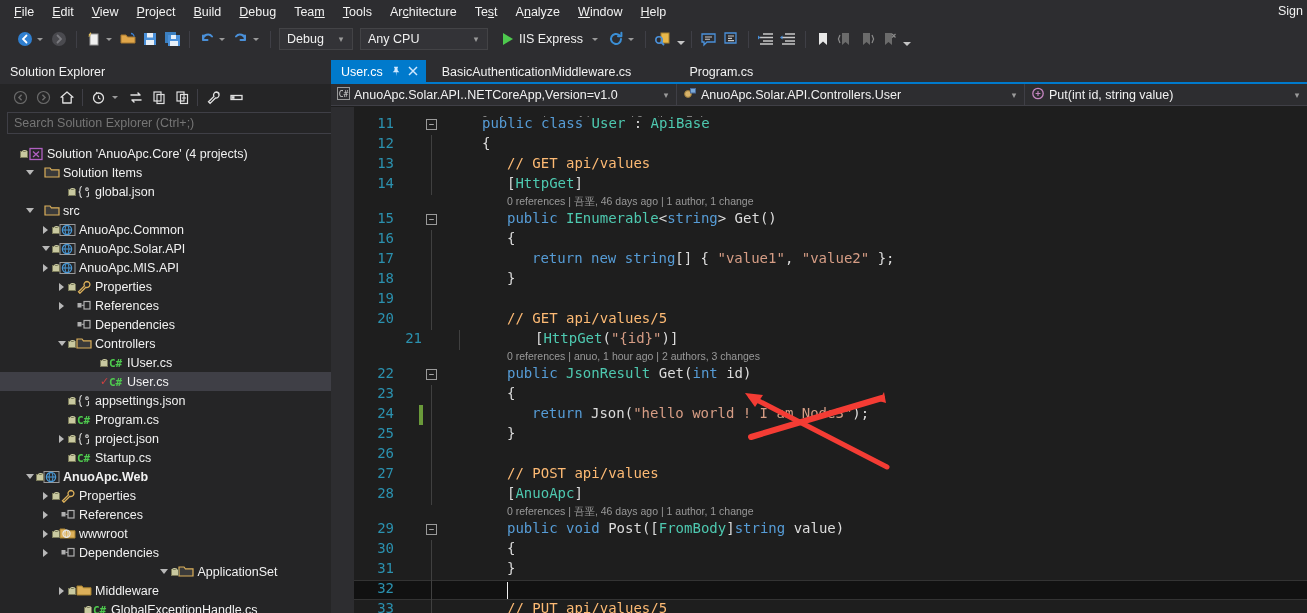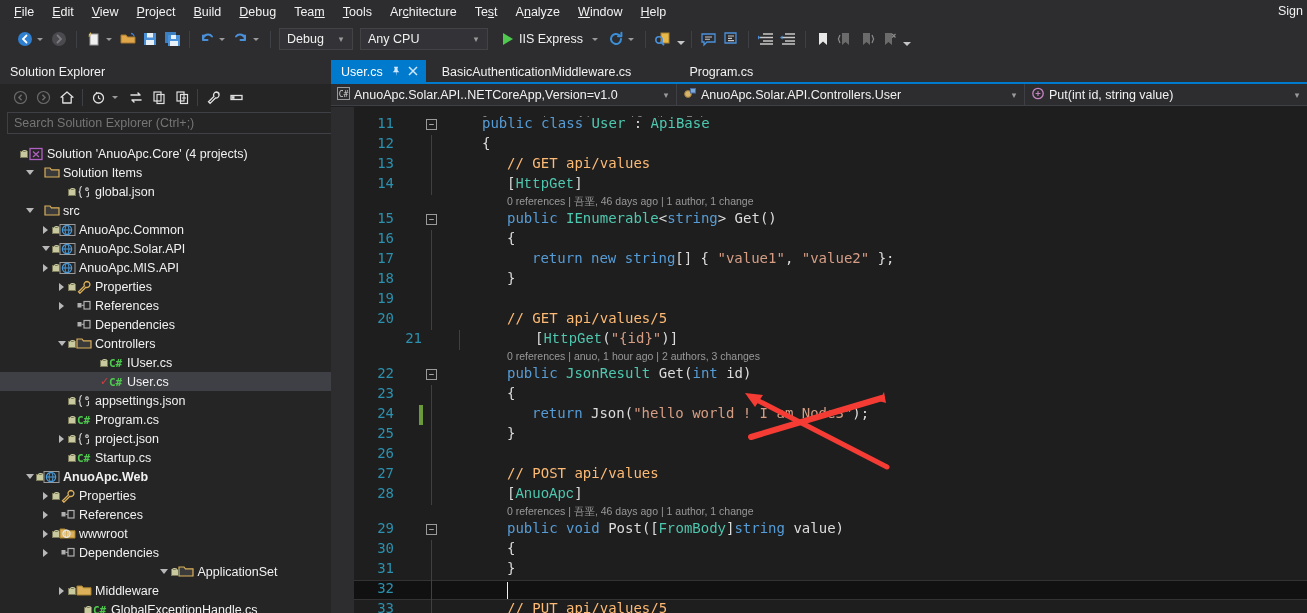--- a/index.html
+++ b/index.html
@@ -235,21 +235,21 @@
   .caret {
     position: absolute; left: 151px; width: 1px; height: 17px; top: 2px;
     background: #f0f0f0;
   }
 
   
   .k  { color: #569cd6; }
   .ty { color: #4ec9b0; }
   .st { color: #d69d85; }
   .cm { color: #fdba74; }
-  .at { color: #4ec9b0; font-family: Liberation Mono, monospace; }
+  .at { color: #4ec9b0; }
   .pl { color: #dcdcdc; }
 
   
   .annot { position: absolute; left: 0; top: 0; pointer-events: none; }
 </style>
 </head>
 <body>
 
 <div id="app">
 

